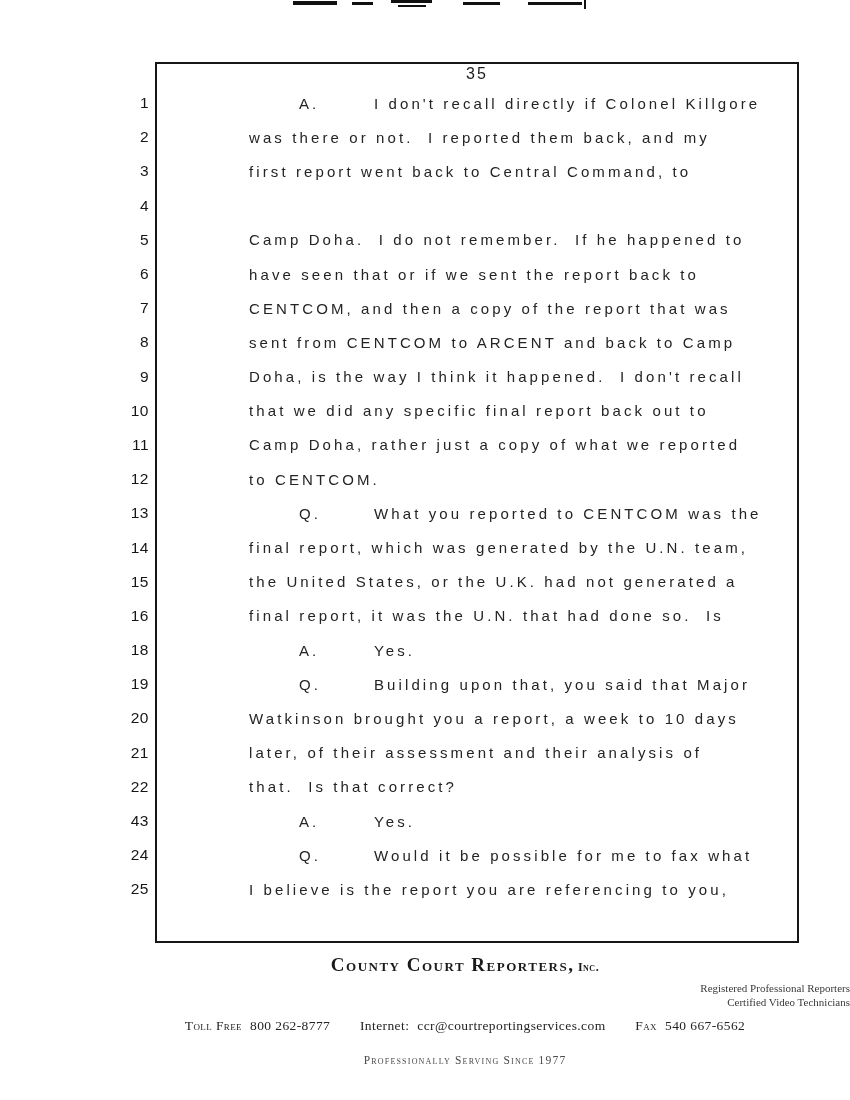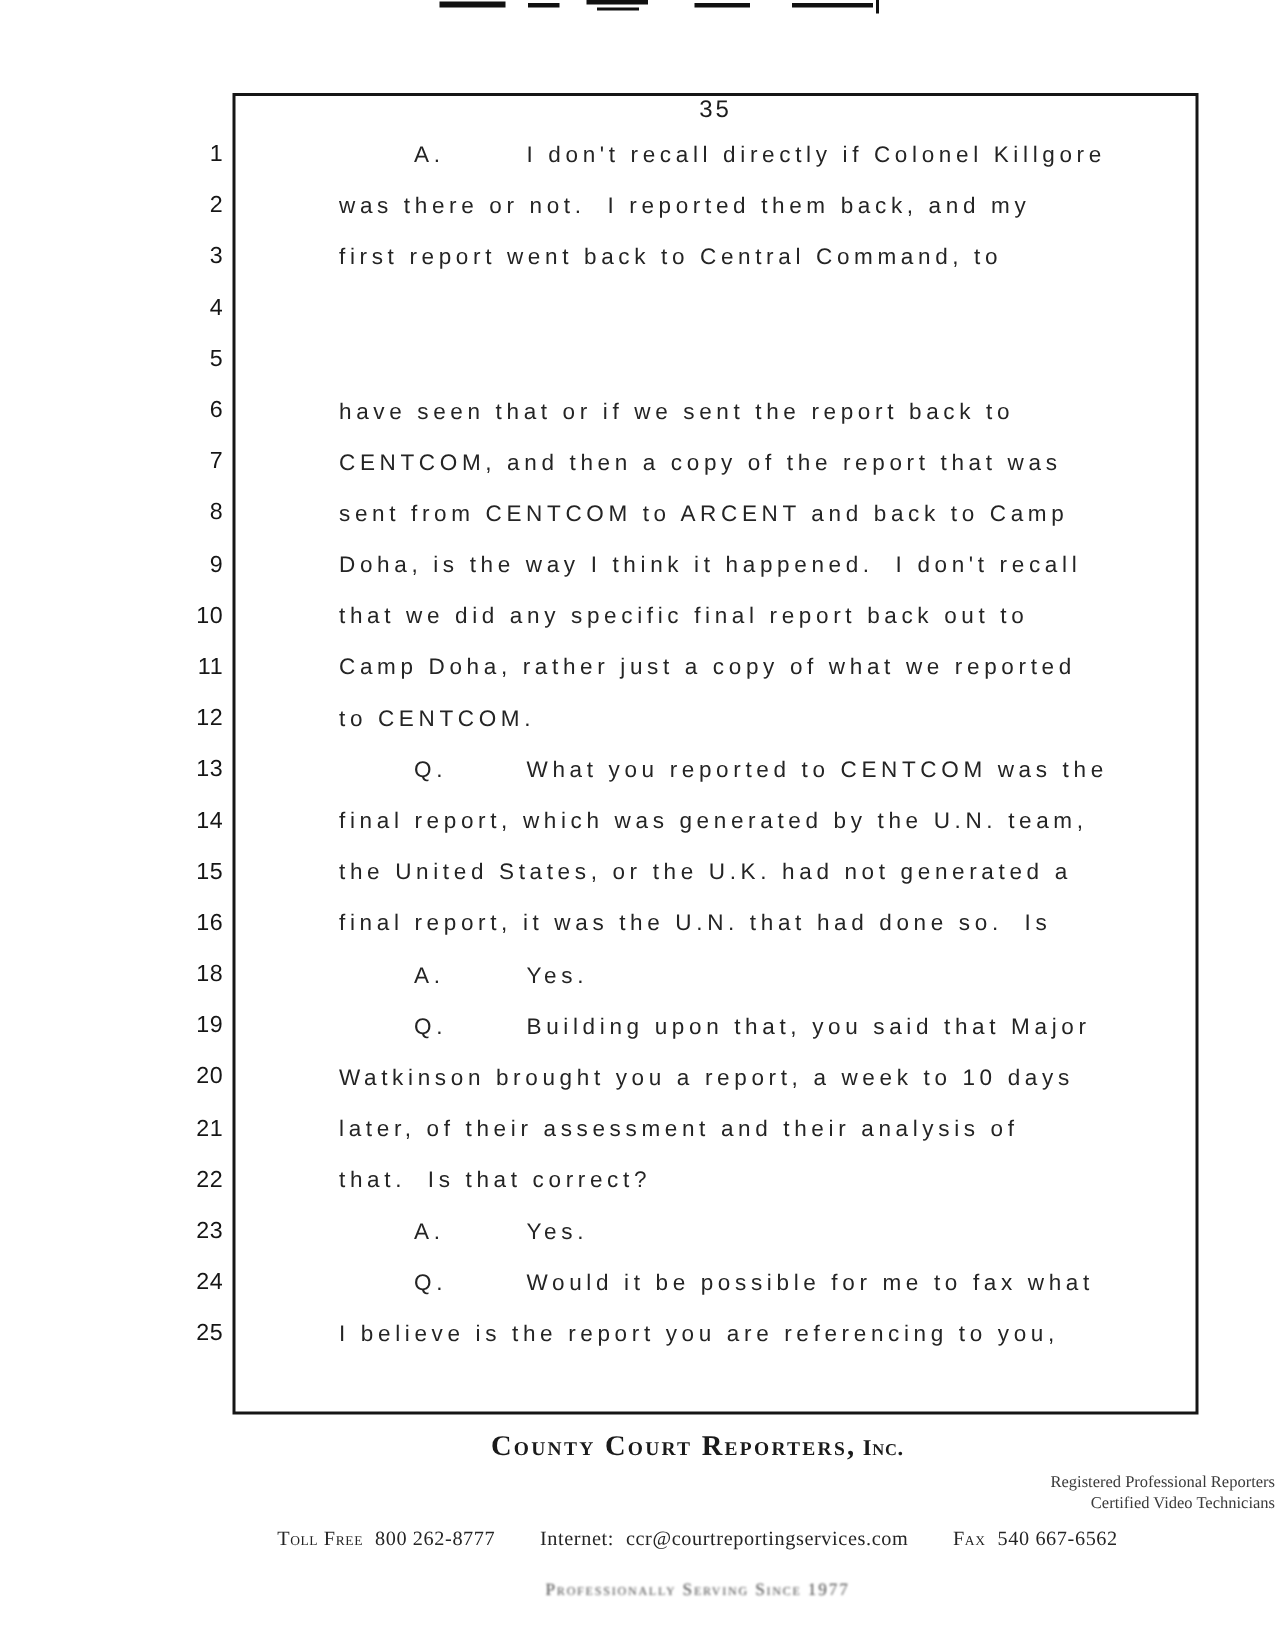--- a/index.html
+++ b/index.html
@@ -24,31 +24,31 @@
     position:absolute; top:1px; left:0; width:100%; text-align:center;
     font-size:16px; letter-spacing:2px; color:#1c1c1c;
   }
   .lines { position:absolute; left:0; top:22px; right:0; }
   .line-row { position:relative; height:34.2px; display:flex; align-items:center; }
   .line-num {
     position:absolute; left:-58px; width:50px; text-align:right;
     font-size:15.5px; color:#161616; letter-spacing:0.5px;
   }
   .line-text {
-    padding-left:69px; white-space:pre; font-size:15px; letter-spacing:3.1px;
+    padding-left:92px; white-space:pre; font-size:15px; letter-spacing:3.1px;
     color:#242424;
   }
   .sp { display:inline-block; margin-left:50px; width:75px; letter-spacing:3.1px; }
 
   .footer {
     position:absolute; left:80px; top:954px; width:770px; text-align:center;
     font-family:"Liberation Serif",serif; color:#1a1a1a;
   }
   .footer-title { font-size:19px; font-weight:bold; font-variant:small-caps; letter-spacing:1.5px; }
-  .footer-title .suffix { font-size:15px; letter-spacing:0.5px; }
+  .footer-title .suffix { font-size:12px; letter-spacing:0.5px; }
   .footer-sub { font-size:11px; color:#3a3a3a; line-height:14px;text-align:right; }
   .footer-sub.first { margin-top:5px; }
   .footer-contact { margin-top:9px; font-size:13.5px; letter-spacing:0.4px; color:#242424; }
   .footer-contact .grp { margin:0 13px; white-space:nowrap; }
   .footer-contact .lbl { margin-right:8px; }
   .footer-tagline {
     margin-top:20px; font-variant:small-caps; font-size:11.5px;
     letter-spacing:1.2px; color:#4a4a4a; filter:blur(0.55px);
   }
 </style>
@@ -78,20 +78,21 @@
         </div>
         <div class="line-row">
           <span class="line-num">3</span>
           <span class="line-text"><span>first report went back to Central Command, to</span></span>
         </div>
         <div class="line-row">
           <span class="line-num">4</span>
         </div>
         <div class="line-row">
           <span class="line-num">5</span>
+          <span class="line-text"><span>Camp Doha.  I do not remember.  If he happened to</span></span>
         </div>
         <div class="line-row">
           <span class="line-num">6</span>
           <span class="line-text"><span>have seen that or if we sent the report back to</span></span>
         </div>
         <div class="line-row">
           <span class="line-num">7</span>
           <span class="line-text"><span>CENTCOM, and then a copy of the report that was</span></span>
         </div>
         <div class="line-row">
@@ -144,21 +145,21 @@
         </div>
         <div class="line-row">
           <span class="line-num">21</span>
           <span class="line-text"><span>later, of their assessment and their analysis of</span></span>
         </div>
         <div class="line-row">
           <span class="line-num">22</span>
           <span class="line-text"><span>that.  Is that correct?</span></span>
         </div>
         <div class="line-row">
-          <span class="line-num">23</span>
+          <span class="line-num">43</span>
           <span class="line-text"><span class="sp">A.</span><span>Yes.</span></span>
         </div>
         <div class="line-row">
           <span class="line-num">24</span>
           <span class="line-text"><span class="sp">Q.</span><span>Would it be possible for me to fax what</span></span>
         </div>
         <div class="line-row">
           <span class="line-num">25</span>
           <span class="line-text"><span>I believe is the report you are referencing to you,</span></span>
         </div>

